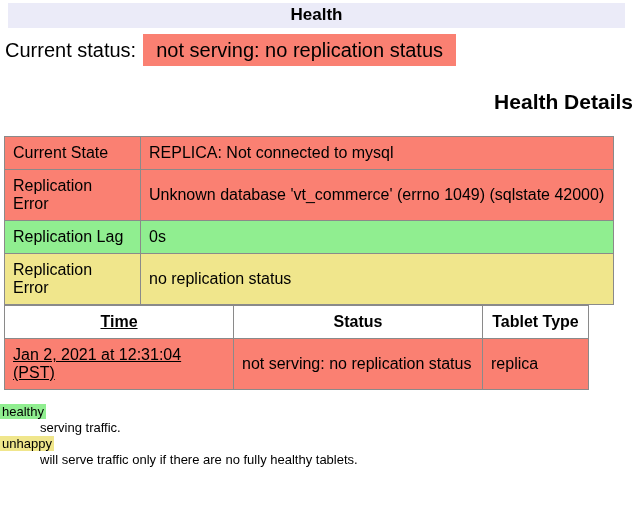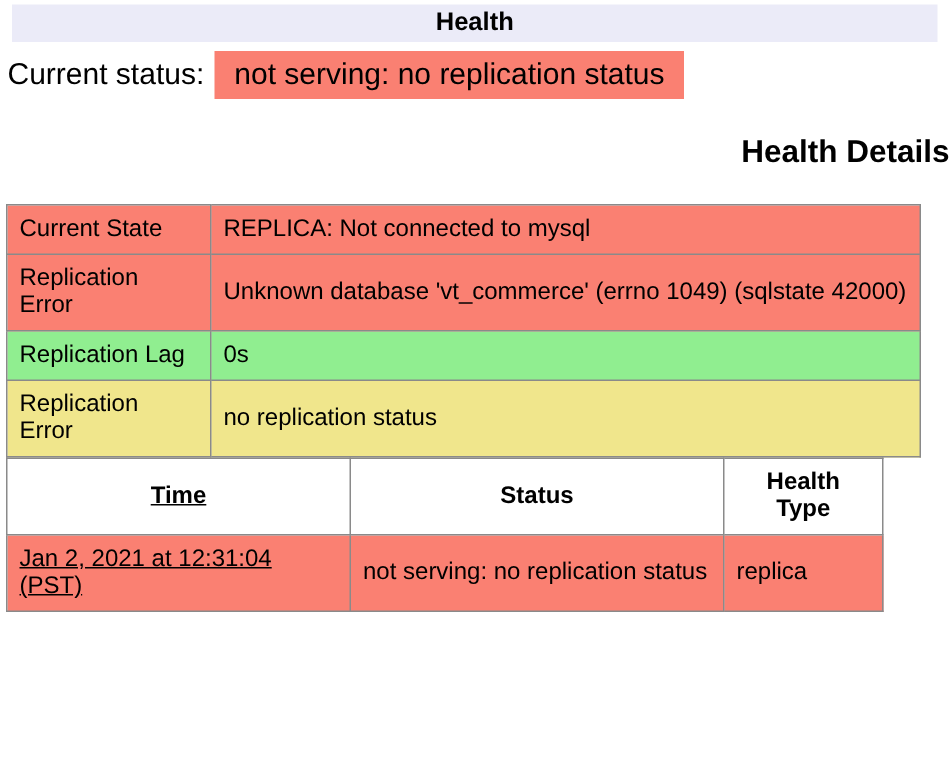--- a/index.html
+++ b/index.html
@@ -103,26 +103,33 @@
       </tr>
     </tbody>
   </table>
 
 
   <table class="history">
     <thead>
       <tr>
         <th class="col-time">Time</th>
         <th class="col-status">Status</th>
-        <th class="col-type">Health Type</th>
+        <th class="col-type">Tablet Type</th>
       </tr>
     </thead>
     <tbody>
       <tr class="state-unhealthy">
         <td class="col-time">Jan 2, 2021 at 12:31:04 (PST)</td>
         <td class="col-status">not serving: no replication status</td>
         <td class="col-type">replica</td>
       </tr>
     </tbody>
   </table>
 
+  <dl class="legend">
+    <dt><span class="state-healthy">healthy</span></dt>
+    <dd>serving traffic.</dd>
+    <dt><span class="state-unhappy">unhappy</span></dt>
+    <dd>will serve traffic only if there are no fully healthy tablets.</dd>
+
+  </dl>
 
 </div>
 
 </body></html>

